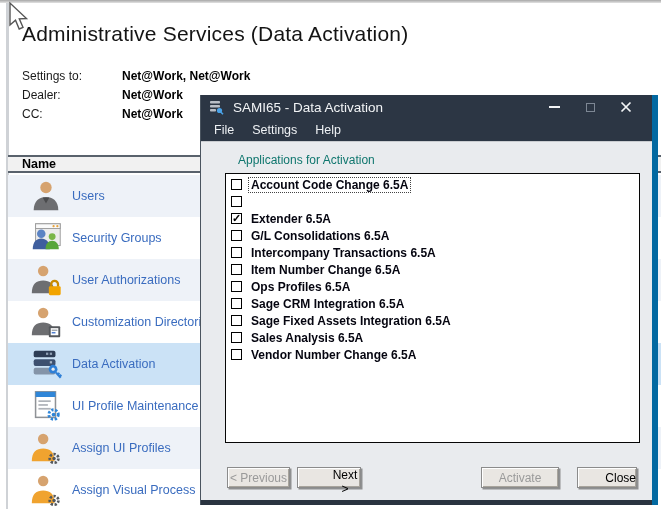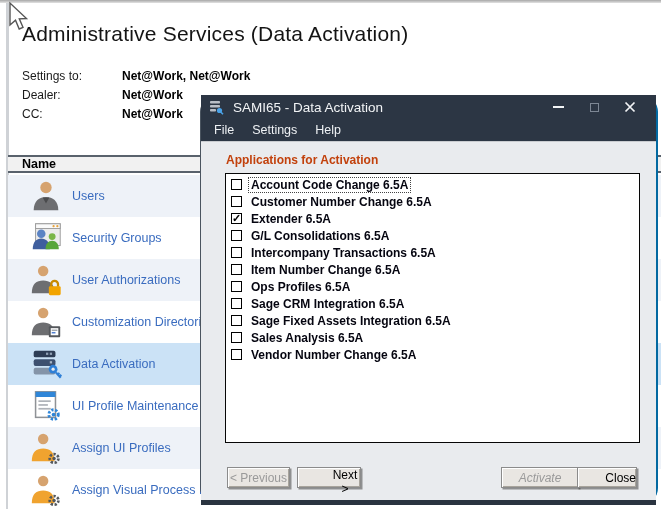--- a/index.html
+++ b/index.html
@@ -33,53 +33,53 @@
 
   .nav-list { position:absolute; left:8px; top:175px; width:653px; }
   .nav-row { position:relative; height:42px; background:#fff; display:flex; align-items:center; }
   .nav-row.tint { background:#eef2f8; }
   .nav-row.selected { background:#cbe2f6; }
   .nav-icon { position:absolute; left:20px; top:3px; width:36px; height:36px; }
   .nav-label { margin-left:64px; font-size:12.5px; color:#3a6cbf; white-space:nowrap; }
 
   
   .dialog { position:absolute; left:200px; top:95px; width:458px; height:410px; z-index:10;
-    border-left:1px solid #4a545f; border-right:2px solid #0369a1;border-radius:17px; }
+    border-left:1px solid #4a545f; border-right:6px solid #0369a1; }
   .dlg-titlebar { position:relative; height:24px; background:#2c3644; display:flex; align-items:center; }
   .dlg-title-icon { margin-left:8px; width:15px; height:15px; }
   .dlg-title-text { margin-left:9px; font-size:13.5px; color:#f2f4f6; }
   .dlg-controls { position:absolute; right:8px; top:0; height:24px; display:flex; }
   .dlg-ctrl { width:36px; height:24px; display:flex; align-items:center; justify-content:center; }
   .glyph-min { width:11px; height:2px; background:#f2f4f6; }
   .glyph-max { width:9px; height:9px; border:1px solid #7d8794; }
   .glyph-close { width:12px; height:12px; }
 
   .dlg-menubar { height:22px; background:#2c3644; display:flex; align-items:center; padding-left:4px; }
   .menu-item { padding:3px 9px; font-size:12.5px; color:#eef1f4; }
 
   .dlg-body { position:relative; height:359px; background:#e9ebee; border-top:1px solid #c9ccd0; }
-  .apps-label { position:absolute; left:25px; top:11px; font-size:12px; color:#c2410c;font-weight:bold; }
+  .apps-label { position:absolute; left:37px; top:11px; font-size:12px; color:#0f766e; }
 
   .listbox { position:absolute; left:24px; top:31px; width:415px; height:270px;
     background:#fff; border:1px solid #060606; padding:2px 3px; overflow:hidden; }
   .app-row { display:flex; align-items:center; height:17px; }
   .app-check { flex:0 0 auto; width:11px; height:11px; border:1.5px solid #000; background:#fff;
     margin:0 7px 0 2px; display:flex; align-items:center; justify-content:center;
     font-size:11px; font-weight:bold; color:#000; line-height:1; }
   .app-label { font-size:12px; font-weight:bold; color:#050510; white-space:nowrap; padding:0 2px; }
   .app-row.focused .app-label { outline:1px dotted #444;text-align:center; }
 
   .dlg-btn { position:absolute; top:325px; height:21px; background:#e9e6e2;
     border:1px solid #8b8b8b; font-family:"Liberation Sans",sans-serif;
     font-size:12px; color:#000; text-align:center;
     box-shadow:inset 1px 1px 0 #ffffff, inset -1px -1px 0 #a8a49c, 1.5px 1.5px 0 rgba(70,70,70,.55); }
   .dlg-btn.disabled { color:#9a9a9a; }
   .btn-previous { left:26px;  width:63px; }
   .btn-next     { left:96px;  width:64px;padding-left:32px; }
-  .btn-activate { left:300px; width:78px;font-style:italic; }
+  .btn-activate { left:280px; width:78px; }
   .btn-close    { left:376px; width:60px;text-align:right; }
 
   .dlg-bottom-edge { height:5px; background:#2a3440; }
 </style>
 </head>
 <body>
 
 <div class="win-top-edge"></div>
 <div class="win-left-edge"></div>
 
@@ -240,21 +240,20 @@
   <div class="dlg-body">
     <div class="apps-label">Applications for Activation</div>
 
     <div class="listbox">
       <div class="app-row focused">
         <span class="app-check"></span>
         <span class="app-label">Account Code Change 6.5A</span>
       </div>
       <div class="app-row">
         <span class="app-check"></span>
-        <span class="app-label">Customer Number Change 6.5A</span>
       </div>
       <div class="app-row">
         <span class="app-check">✓</span>
         <span class="app-label">Extender 6.5A</span>
       </div>
       <div class="app-row">
         <span class="app-check"></span>
         <span class="app-label">G/L Consolidations 6.5A</span>
       </div>
       <div class="app-row">

